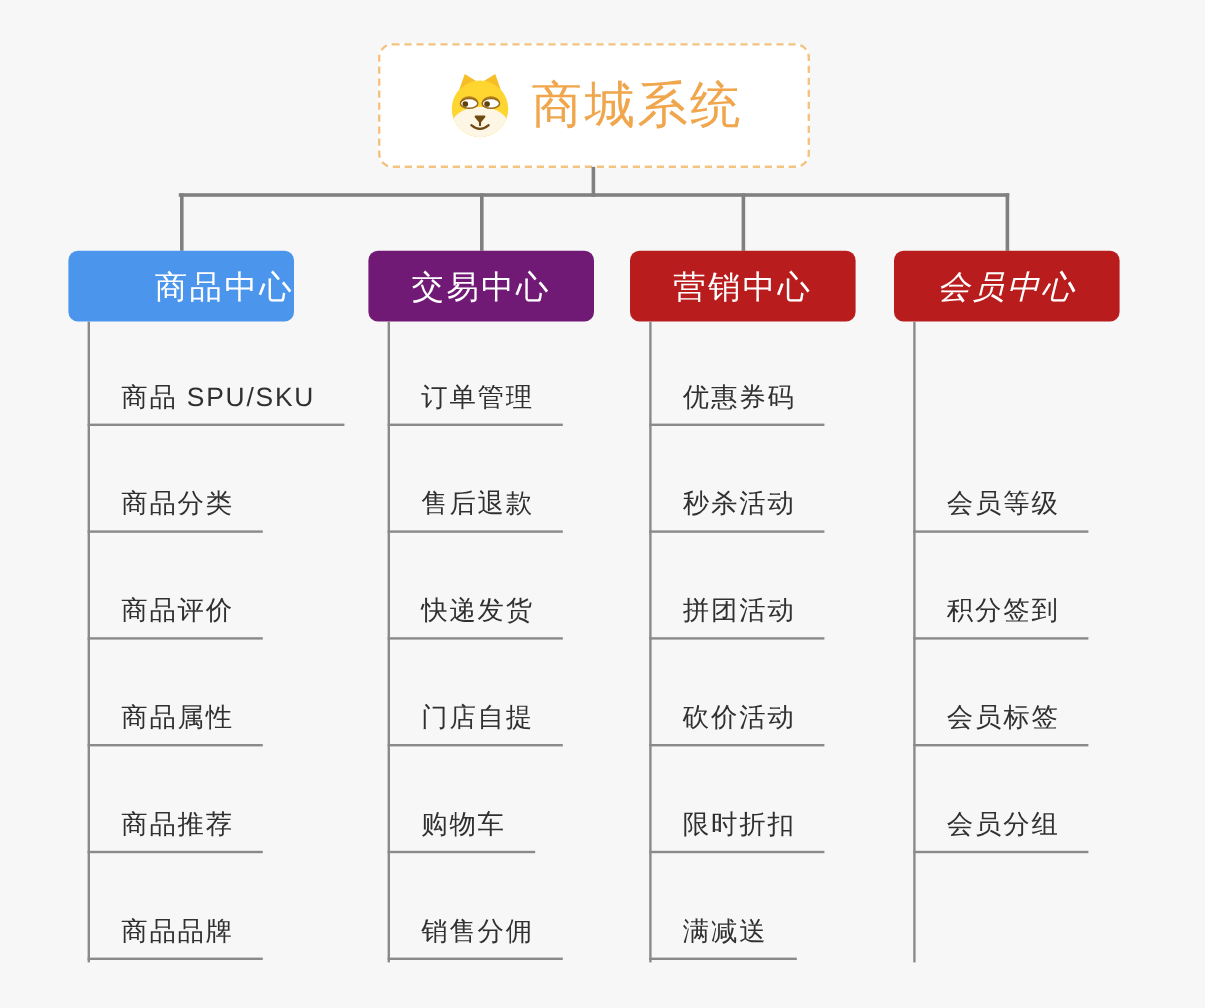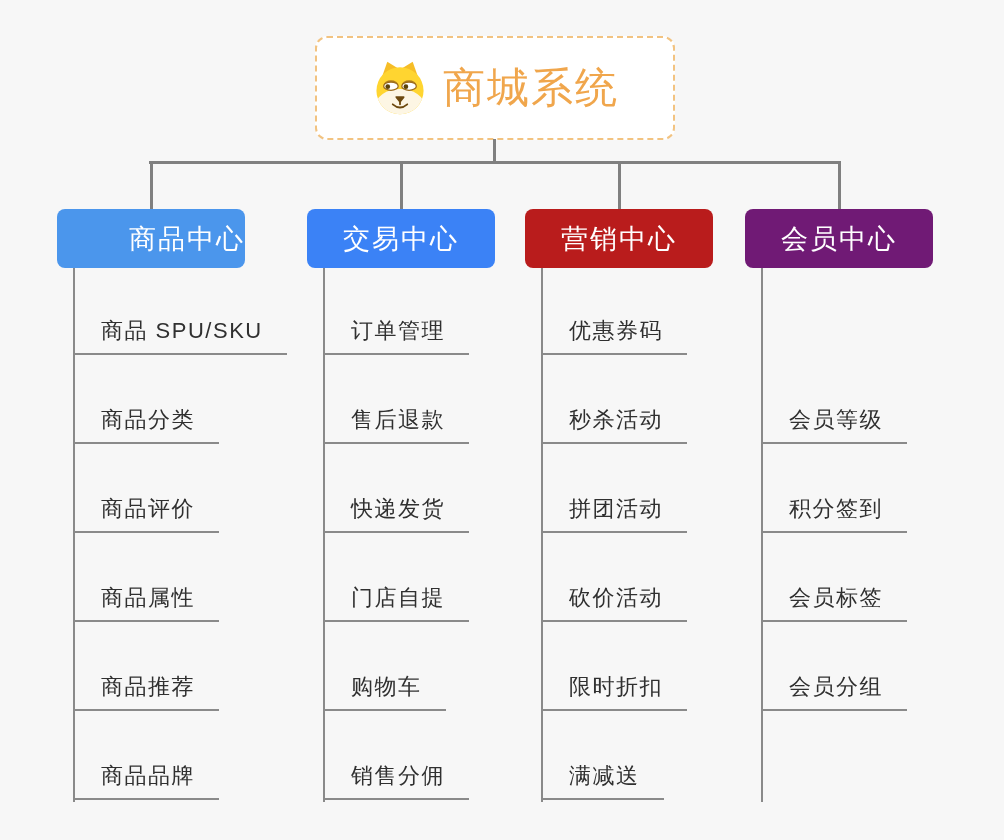--- a/index.html
+++ b/index.html
@@ -114,21 +114,21 @@
   </div>
         <div class="item" style="--i: 4;">
     <span>商品推荐</span>
   </div>
         <div class="item" style="--i: 5;">
     <span>商品品牌</span>
   </div>
       </div>
       <div class="branch" style="left: 307px;">
     <div class="branch-drop"></div>
-    <div class="branch-header" style="background: #3b82f6; text-align: right;">
+    <div class="branch-header" style="background: #701a75; text-align: right;">
       <span>交易中心</span>
     </div>
     <div class="trunk" style="height: 534px;"></div>
   <div class="item" style="--i: 0;">
     <span>订单管理</span>
   </div>
         <div class="item" style="--i: 1;">
     <span>售后退款</span>
   </div>
         <div class="item" style="--i: 2;">
@@ -164,21 +164,21 @@
   </div>
         <div class="item" style="--i: 4;">
     <span>限时折扣</span>
   </div>
         <div class="item" style="--i: 5;">
     <span>满减送</span>
   </div>
       </div>
       <div class="branch" style="left: 745px;">
     <div class="branch-drop"></div>
-    <div class="branch-header" style="background: #701a75;">
+    <div class="branch-header" style="background: #b91c1c; font-style: italic;">
       <span>会员中心</span>
     </div>
     <div class="trunk" style="height: 534px;"></div>
         <div class="item" style="--i: 1;">
     <span>会员等级</span>
   </div>
         <div class="item" style="--i: 2;">
     <span>积分签到</span>
   </div>
         <div class="item" style="--i: 3;">

